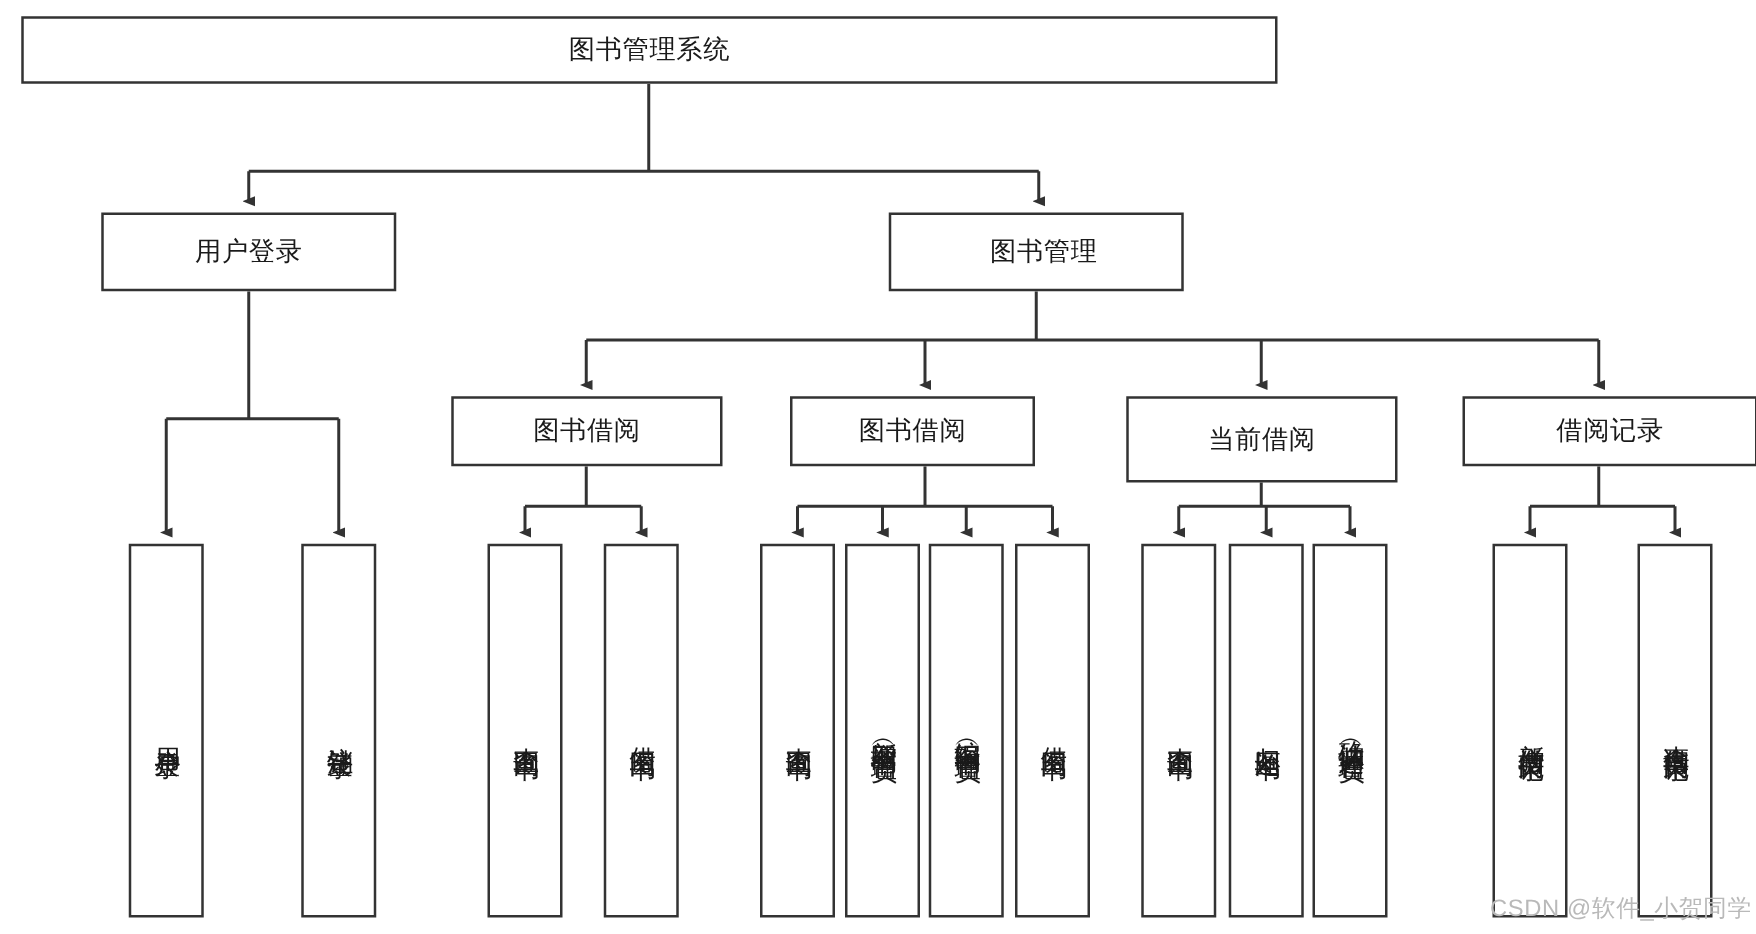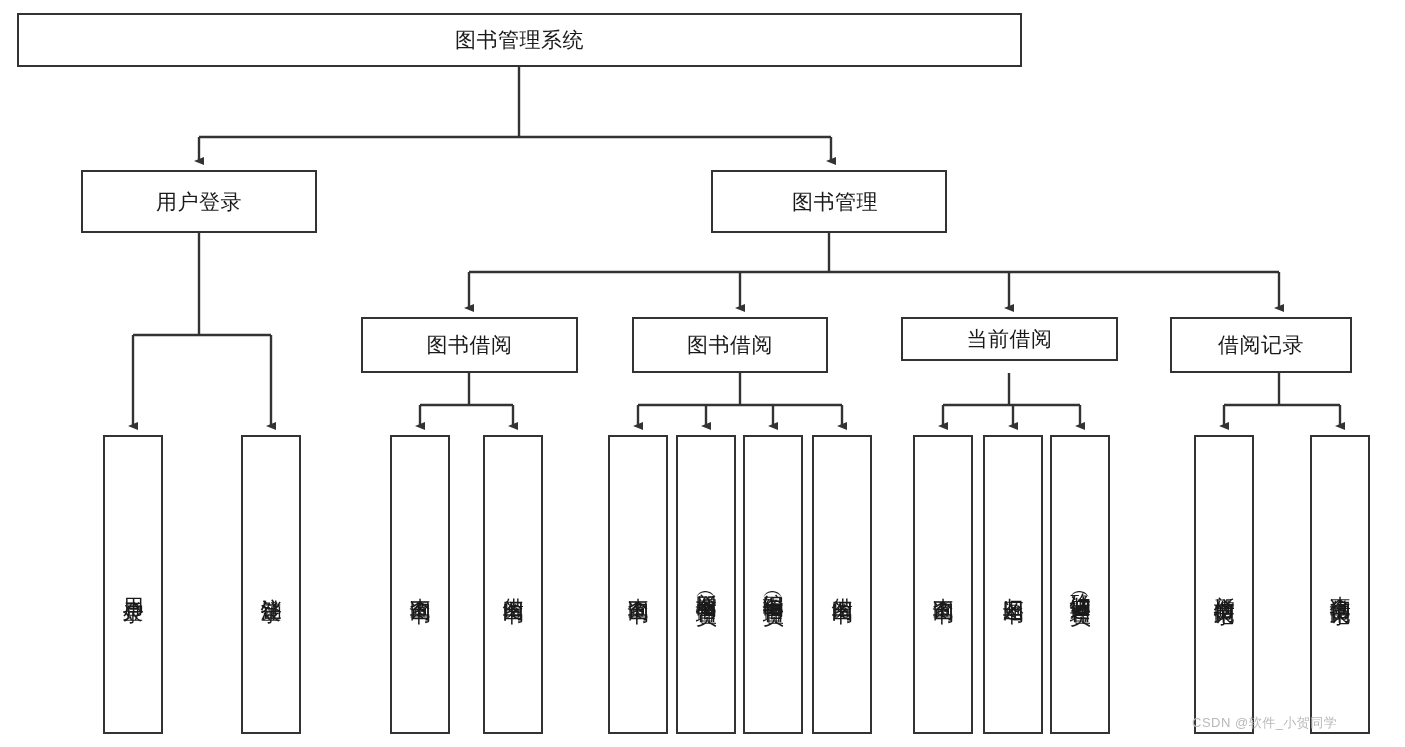--- a/index.html
+++ b/index.html
@@ -49,21 +49,21 @@
     padding: 4px 0;
     text-align: center;
   }
   .node.vertical .vlabel {
     writing-mode: vertical-rl;
     text-orientation: upright;
     display: block;
   }
   .watermark {
     position: absolute;
-    font-size: 13px;
+    font-size: 19px;
     color: #b9b9b9;
     white-space: nowrap;
     letter-spacing: 0.5px;
   }
 </style>
 </head>
 <body>
 
 <div id="diagram-root">
 
@@ -127,24 +127,24 @@
   <div class="node horizontal" style="left:711px; top:170px; width:236px; height:63px;padding-left:12px;">
     <span>图书管理</span>
   </div>
 
   <div class="node horizontal" style="left:361px; top:317px; width:217px; height:56px;">
     <span>图书借阅</span>
   </div>
   <div class="node horizontal" style="left:632px; top:317px; width:196px; height:56px;">
     <span>图书借阅</span>
   </div>
-  <div class="node horizontal" style="left:901px; top:317px; width:217px; height:44px;">
+  <div class="node horizontal" style="left:901px; top:317px; width:217px; height:69px;">
     <span>当前借阅</span>
   </div>
-  <div class="node horizontal" style="left:1170px; top:317px; width:182px; height:56px;">
+  <div class="node horizontal" style="left:1170px; top:317px; width:236px; height:56px;">
     <span>借阅记录</span>
   </div>
 
   <div class="node vertical" style="left:103px; top:435px; width:60px; height:299px;">
     <span class="vlabel">用户登录</span>
   </div>
   <div class="node vertical" style="left:241px; top:435px; width:60px; height:299px;">
     <span class="vlabel">注销登录</span>
   </div>
   <div class="node vertical" style="left:390px; top:435px; width:60px; height:299px;">

